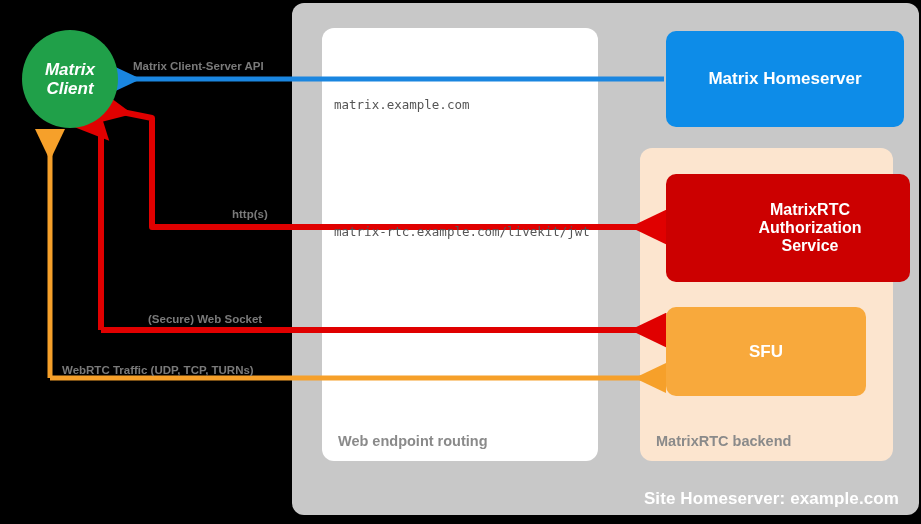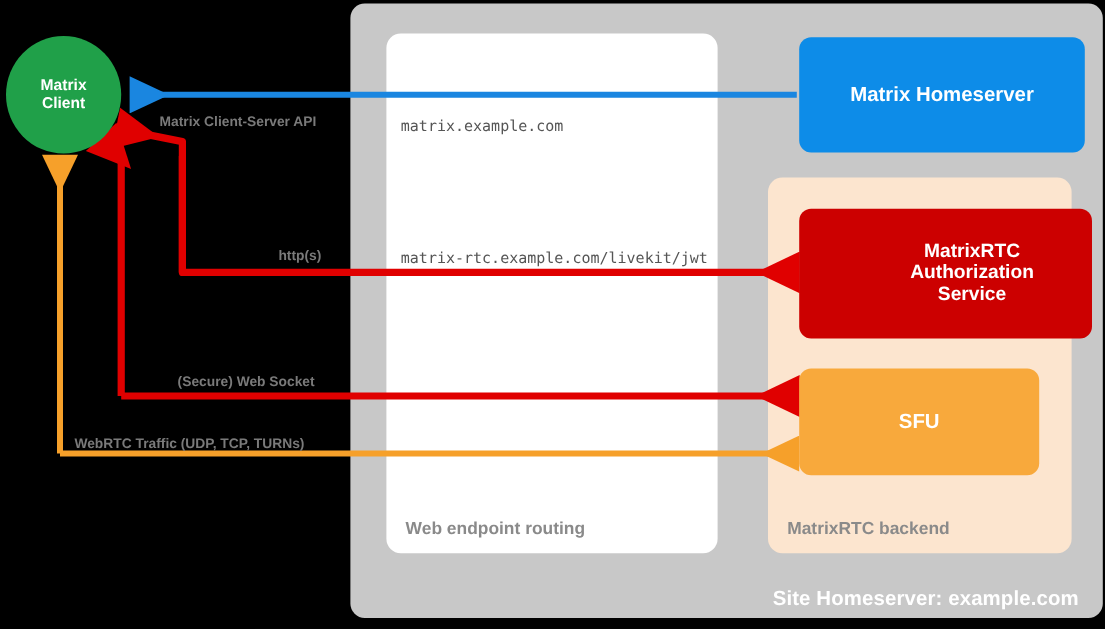--- a/index.html
+++ b/index.html
@@ -22,42 +22,42 @@
 
   
   #rtc-panel{left:640px;top:148px;width:253px;height:313px;background:#fce5cf;
              border-radius:12px;}
   #rtc-label{position:absolute;left:16px;bottom:12px;color:#8a8a8a;
              font-size:14.5px;font-weight:bold;}
 
   
   .node{position:absolute;display:flex;align-items:center;justify-content:center;
         text-align:center;color:#fff;font-weight:bold;line-height:1.12;}
-  #matrix-client{left:5px;top:30px;width:96px;height:98px;border-radius:50%;
-                 background:#20a049;font-size:13px;}
+  #matrix-client{left:22px;top:30px;width:96px;height:98px;border-radius:50%;
+                 background:#20a049;font-size:17px;font-style:italic;}
   #homeserver{left:666px;top:31px;width:238px;height:96px;border-radius:10px;
               background:#0d8ce8;font-size:17px;}
   #auth-service{left:666px;top:174px;width:200px;height:108px;border-radius:10px;
                 background:#cc0000;font-size:16px;padding-left:44px;}
   #sfu{left:666px;top:307px;width:200px;height:89px;border-radius:10px;
        background:#f8a93c;font-size:17px;}
 
   
   .elabel{position:absolute;color:#7a7a7a;font-size:11.5px;font-weight:bold;
           white-space:nowrap;}
   .mono{position:absolute;color:#555555;font-size:12.5px;white-space:nowrap;
         font-family:"DejaVu Sans Mono", monospace;}
 
-  #lbl-cs{left:133px;top:60px;margin-top:36px;}
+  #lbl-cs{left:133px;top:60px;}
   #lbl-http{left:232px;top:208px;}
   #lbl-ws{left:148px;top:313px;}
   #lbl-webrtc{left:62px;top:364px;}
 
   #mono-matrix{left:334px;top:62px;margin-top:35px;}
-  #mono-jwt{left:334px;top:207px;}
+  #mono-jwt{left:334px;top:224px;}
   #mono-sfu{left:334px;top:315px;}
 
   svg#wires{position:absolute;left:0;top:0;width:921px;height:524px;}
 </style>
 </head>
 <body>
 
 <div id="stage">
 
   <div class="panel" id="site-panel">

